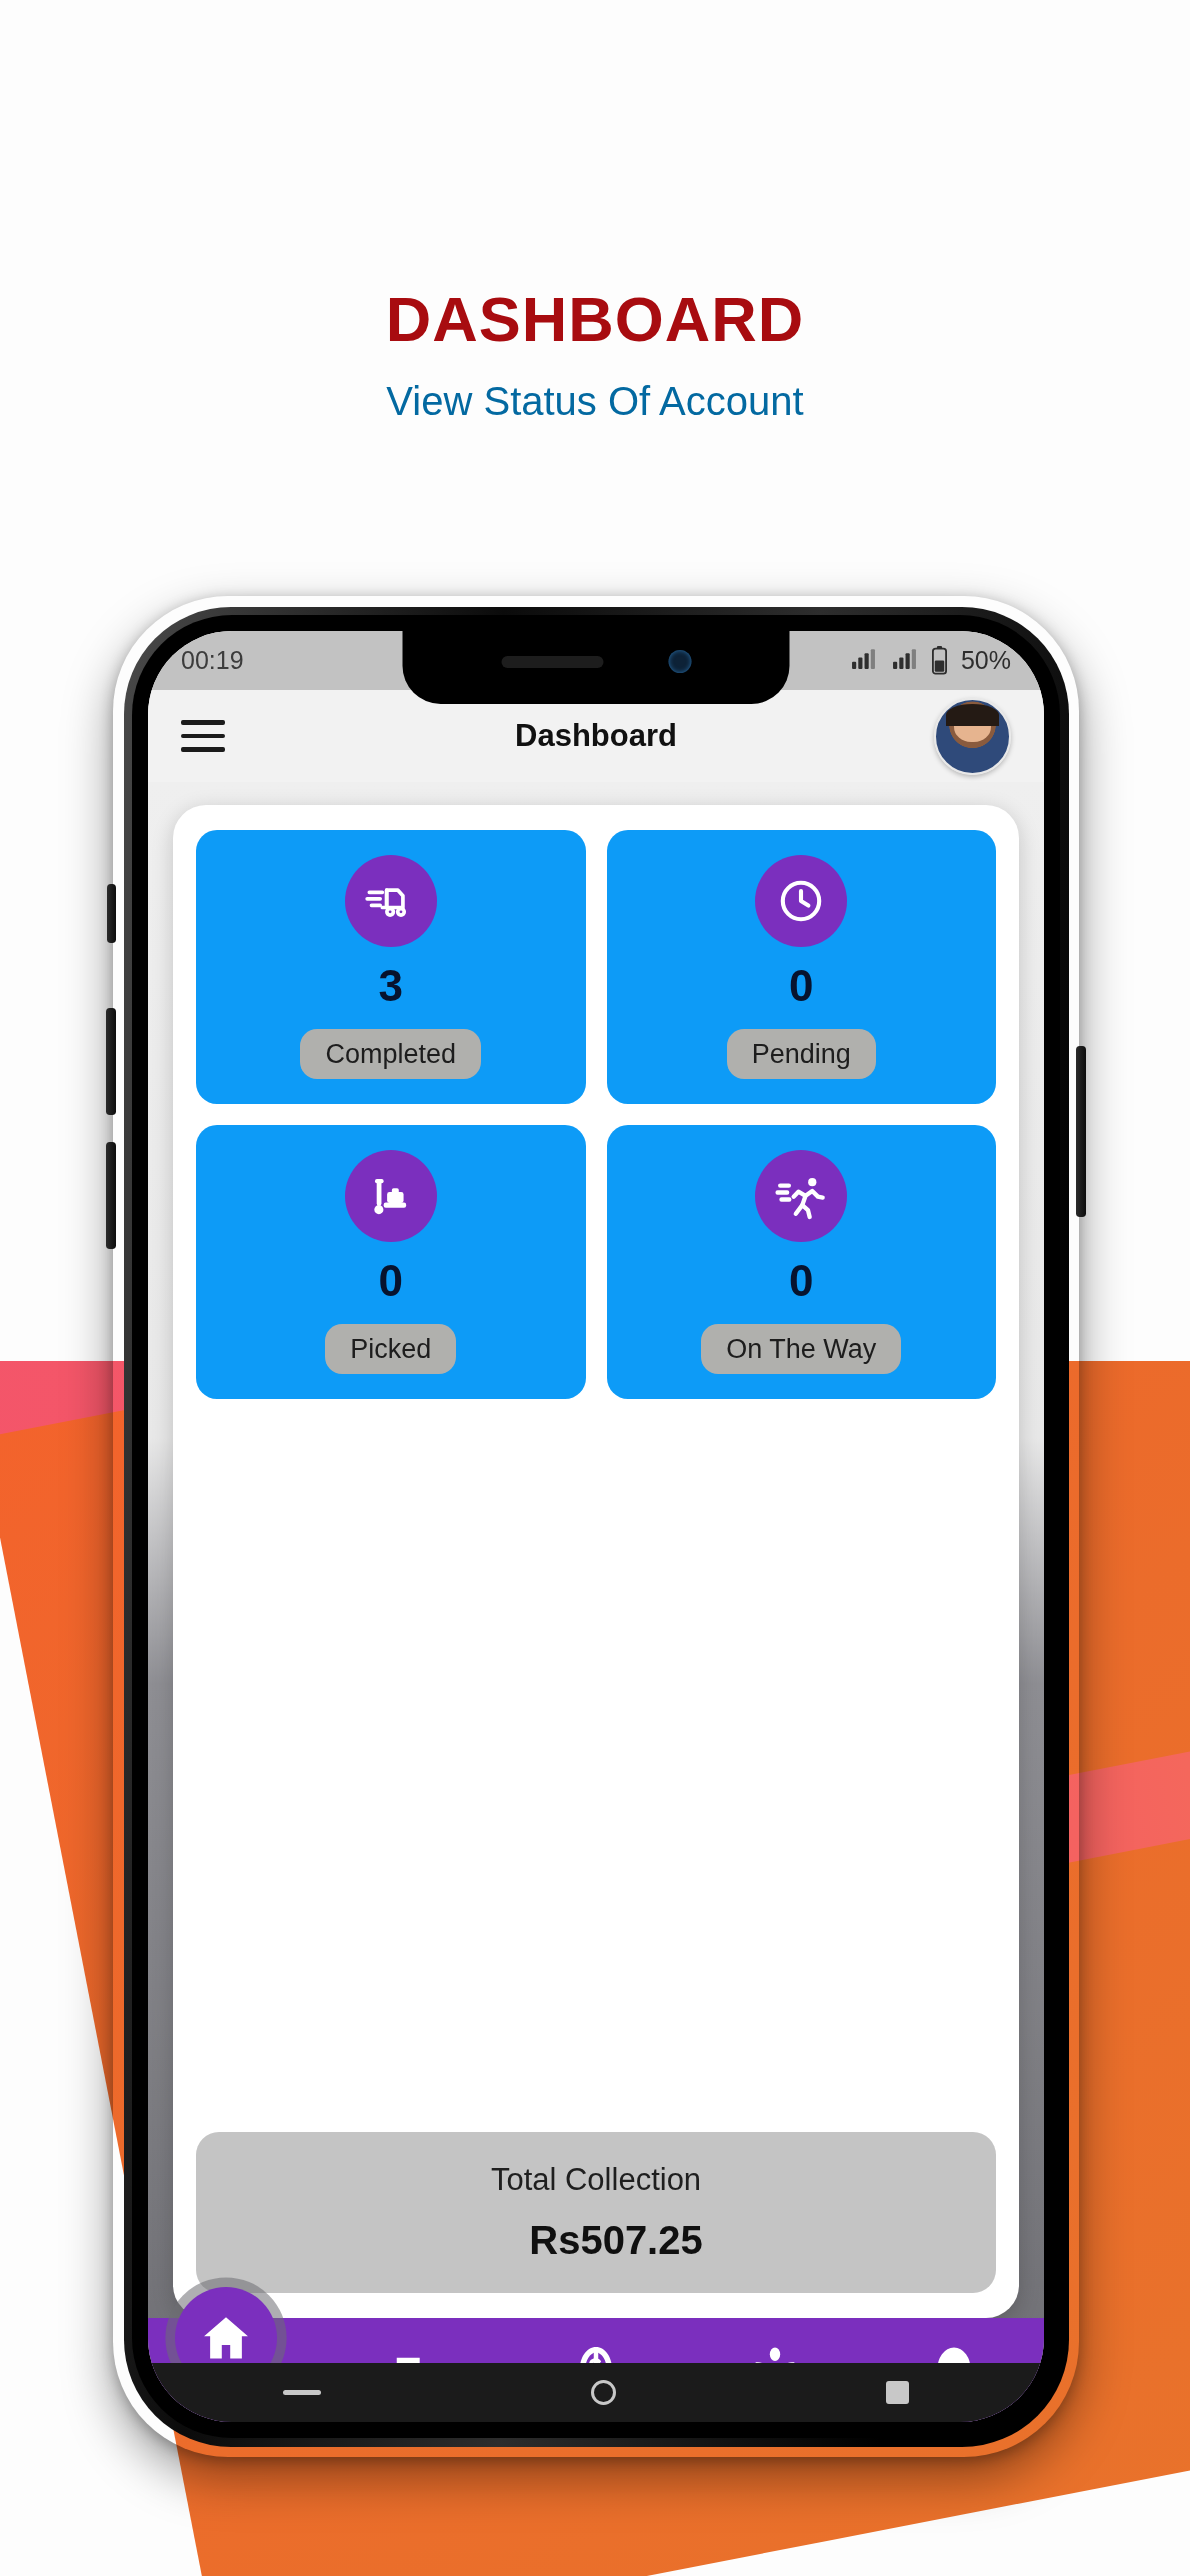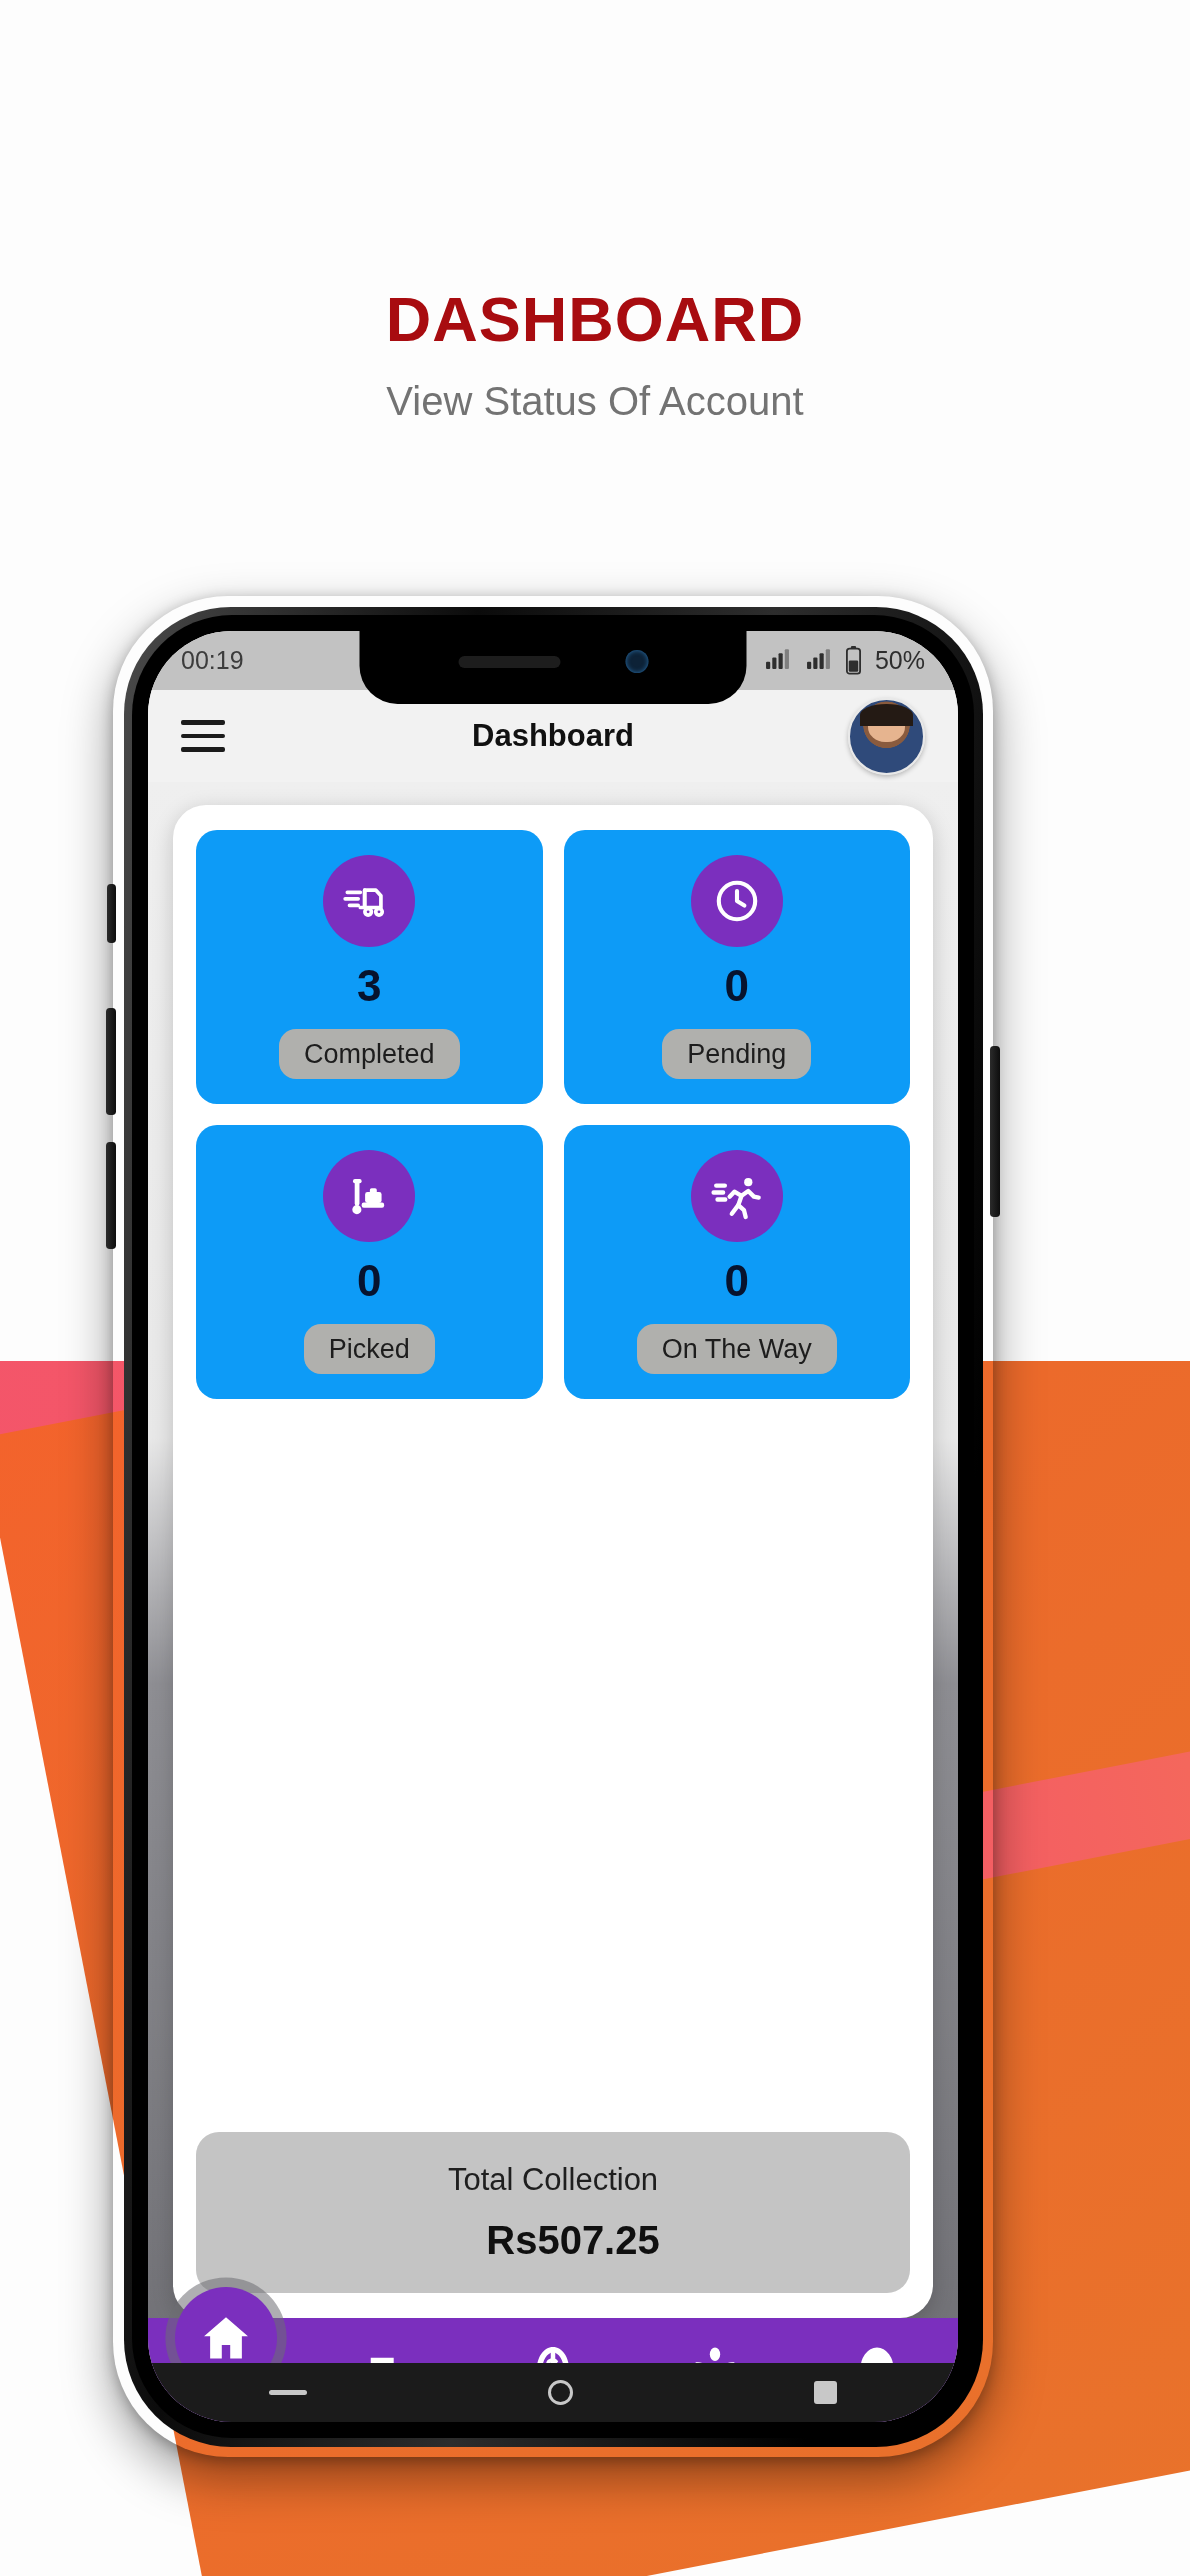--- a/index.html
+++ b/index.html
@@ -43,28 +43,28 @@
     font-size:63px;
     font-weight:bold;
     letter-spacing:1px;
     color:#a80c10;
     line-height:1.05;
   }
   .subtitle {
     margin-top:27px;
     font-size:40px;
     font-weight:400;
-    color:#737373;
+    color:#0369a1;
   }
 
   
   .phone {
     position:absolute;
     left:113px; top:596px;
-    width:880px; height:1861px;
+    width:966px; height:1861px;
     z-index:6;
   }
   .phone-frame {
     position:absolute; inset:0;
     border-radius:115px;
     background:linear-gradient(115deg,#ololo 0%,#2a2a2a 0%,#070707 12%,#3c3c3c 26%,#0a0a0a 40%,#1a1a1a 60%,#050505 78%,#333 92%,#101010 100%);
     box-shadow:0 21px 50px rgba(0,0,0,.40), 0 3.8px 13.4px rgba(0,0,0,.25);
   }
   .phone-frame2 {
     position:absolute; left:10.5px; top:10.5px; right:10.5px; bottom:10.5px;

